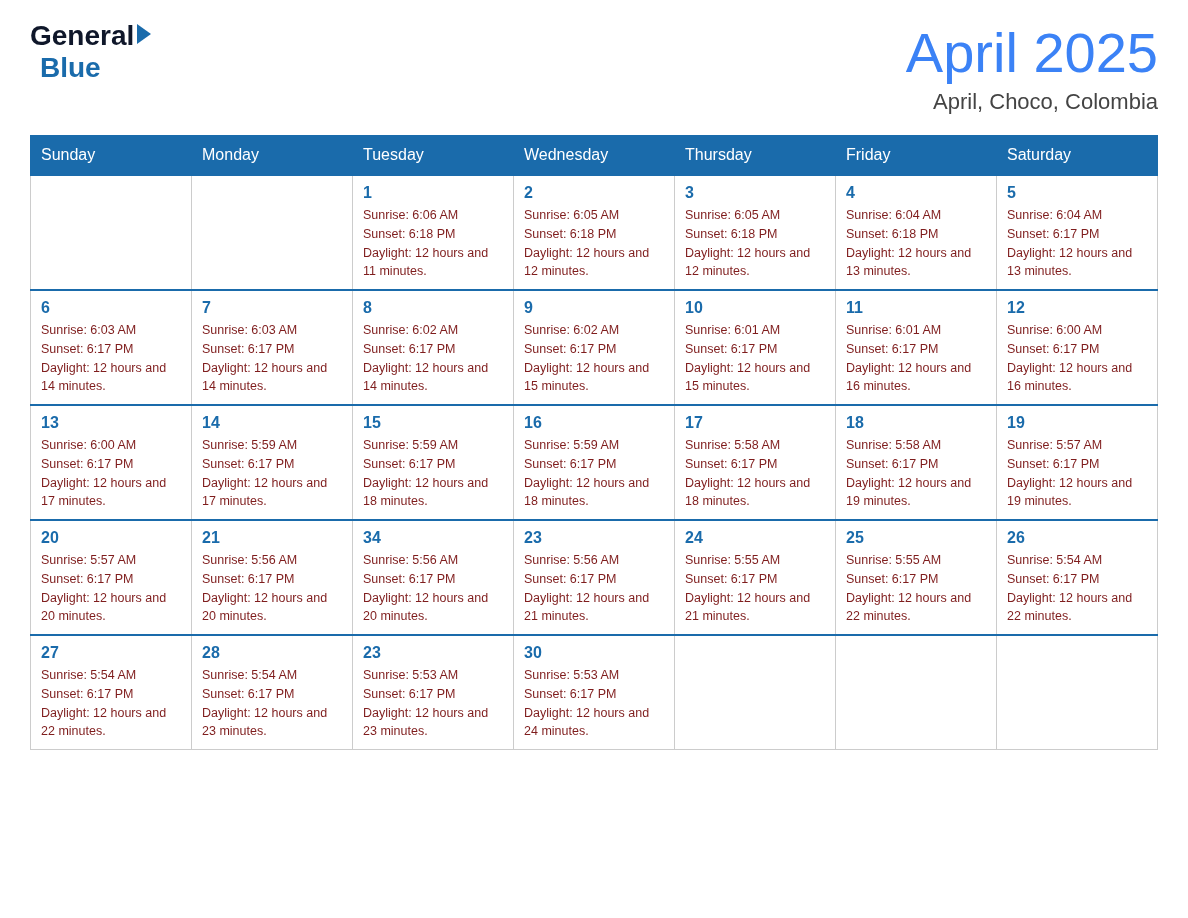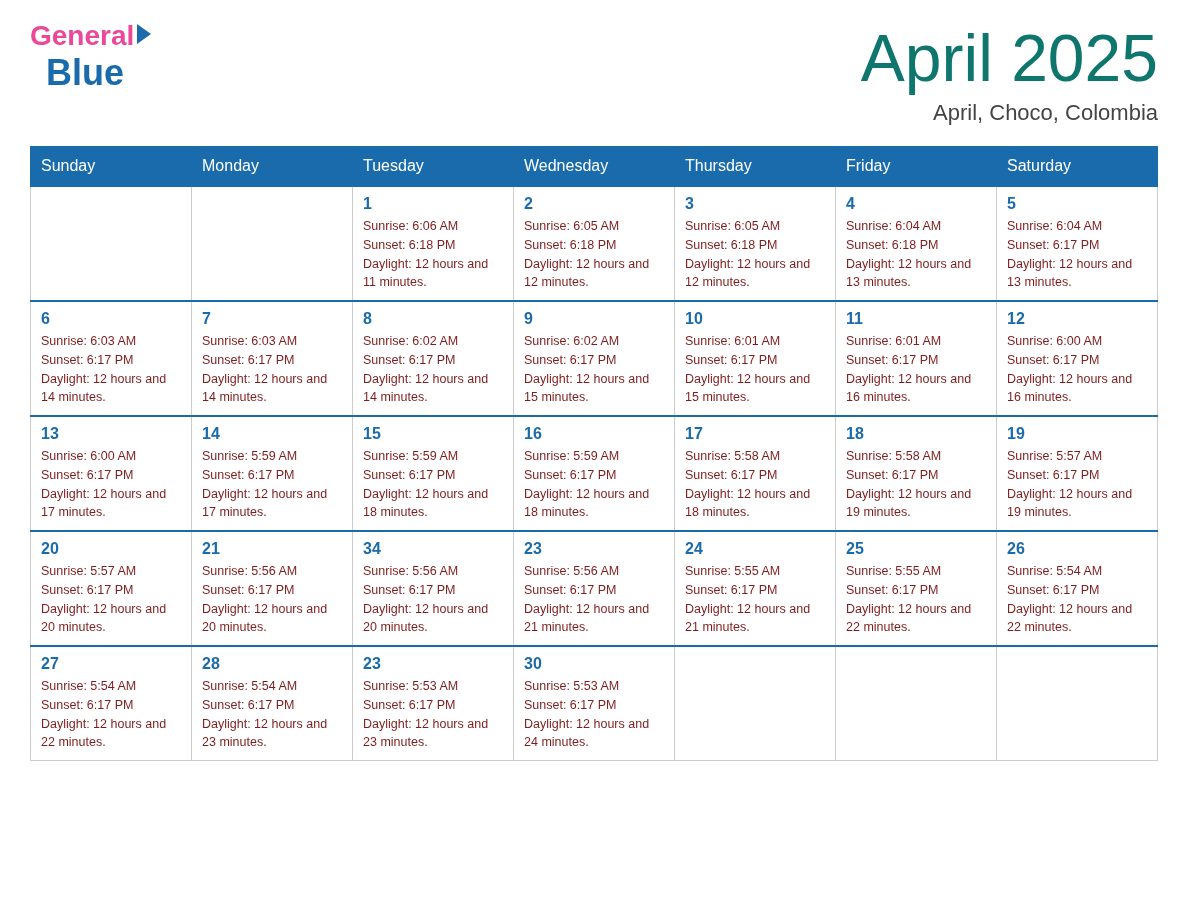--- a/index.html
+++ b/index.html
@@ -20,35 +20,35 @@
       flex-direction: column;
       align-items: flex-start;
     }
     .logo-text {
       display: flex;
       align-items: center;
     }
     .logo-general {
       font-size: 28px;
       font-weight: bold;
-      color: #ec4899;
+      color: #0f172a;
     }
     .logo-blue {
-      font-size: 36px;
+      font-size: 28px;
       font-weight: bold;
       color: #1a6bab;
-      margin-left: 16px;
+      margin-left: 10px;
     }
     .title-area {
       text-align: right;
     }
     .month-title {
-      font-size: 66px;
+      font-size: 56px;
       font-weight: normal;
-      color: #0f766e;
+      color: #3b82f6;
     }
     .location-title {
       font-size: 22px;
       color: #444;
       margin-top: 4px;
     }
     .calendar {
       width: 100%;
       border-collapse: collapse;
       border: 1px solid #999;

